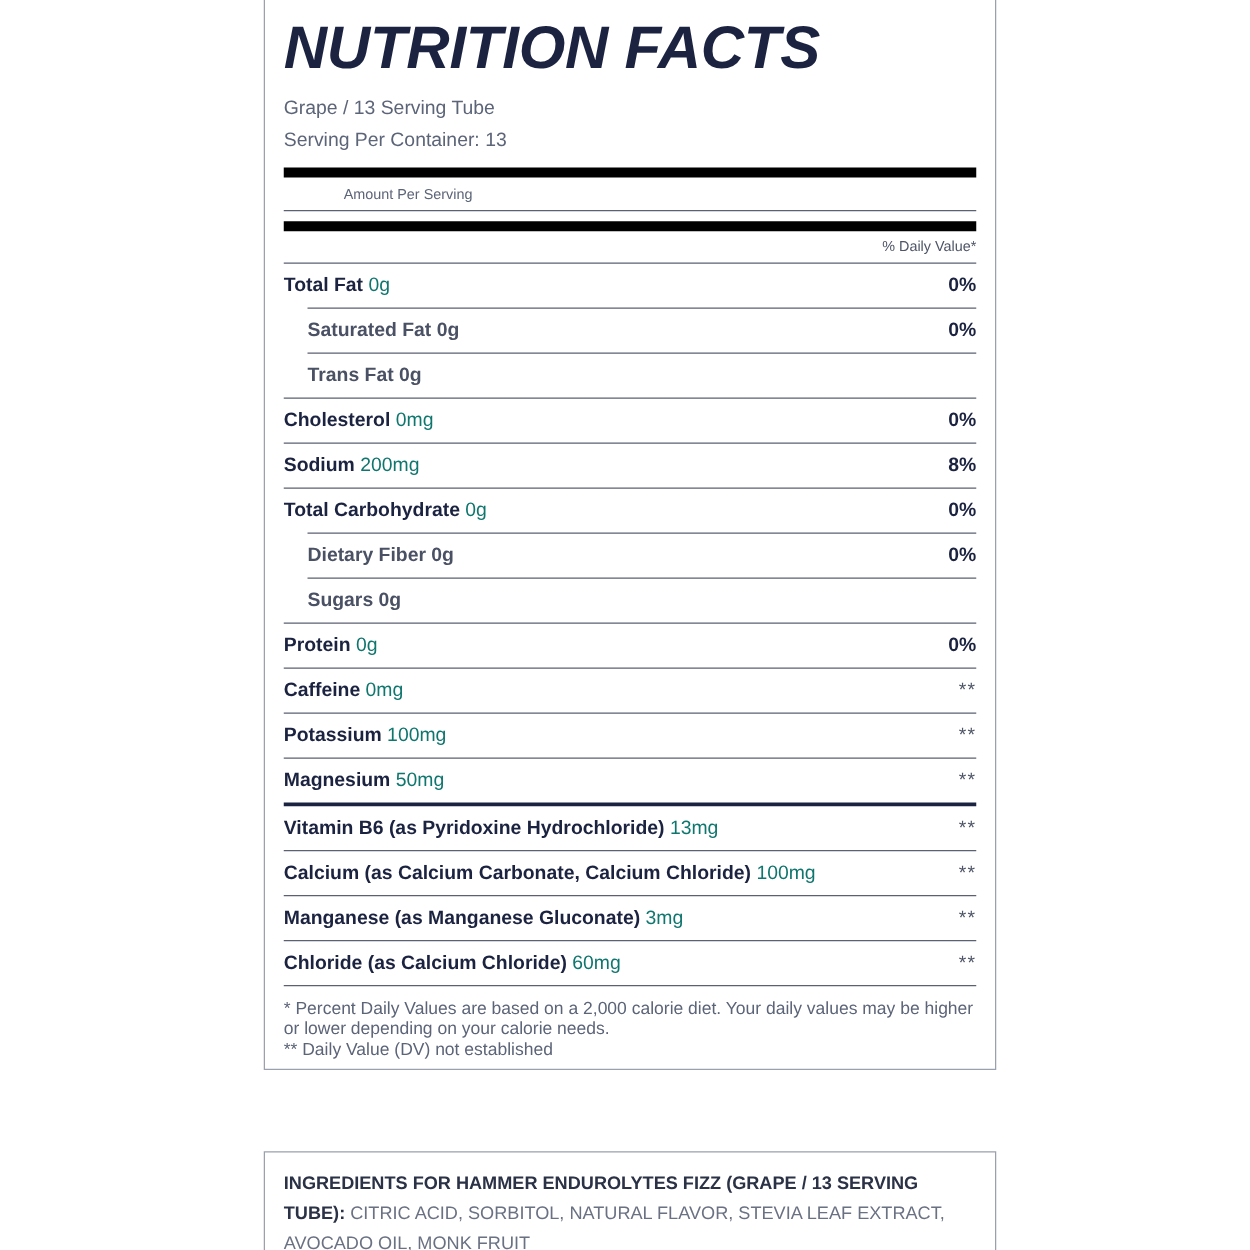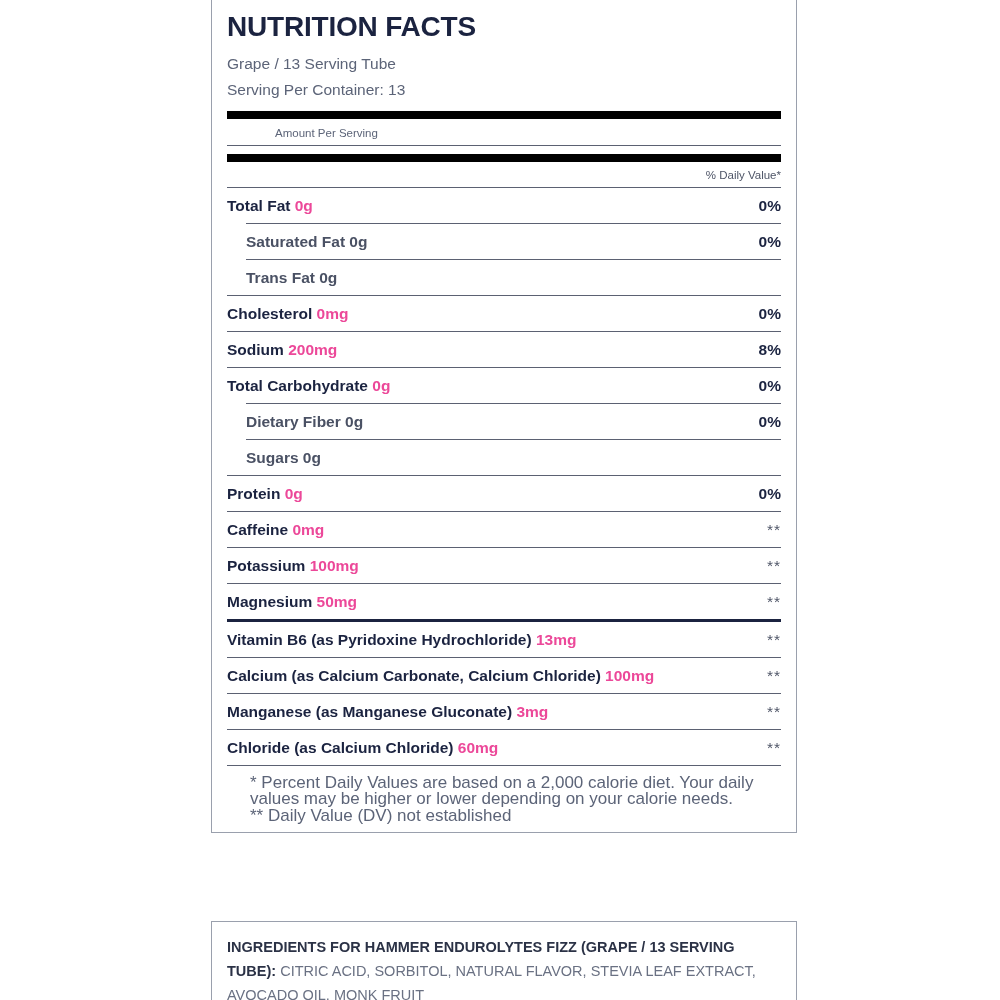--- a/index.html
+++ b/index.html
@@ -18,22 +18,23 @@
     position: absolute;
     left: 211px; top: -10px;
     width: 586px;
     box-sizing: border-box;
     border: 1px solid #9aa0ad;
     background: #fff;
     padding: 10px 15px 8px 15px;
   }
 
   .nf-title {
-    font-size: 28px;
+    font-size: 48px;
     font-weight: 700;
+    font-style: italic;
     color: #1b2340;
     letter-spacing: -0.2px;
     line-height: 1.15;
     margin: 10px 0 8px 0;
     white-space: nowrap;
   }
 
   .serving-line {
     font-size: 15.5px;
     color: #5c6478;
@@ -79,43 +80,42 @@
   .nrow {
     display: flex;
     align-items: baseline;
     justify-content: space-between;
     font-size: 15.5px;
     line-height: 19px;
     padding: 8px 0 8px 0;
   }
   .nrow .label { color: #1b2340; }
   .nrow .label b { font-weight: 700; }
-  .nrow .label .amt { color: #ec4899; font-weight: 700; }
+  .nrow .label .amt { color: #0f766e; font-weight: 400; }
   .nrow .dv {
     color: #1b2340;
     font-weight: 700;
     white-space: nowrap;
     padding-left: 10px;
   }
   .nrow .dv.stars {
     font-weight: 400;
     color: #4e5567;
     letter-spacing: 1px;
   }
   .nrow.sub { padding-left: 19px; }
   .nrow.sub .label { color: #4a5164; font-weight: 700; }
 
   .rule.indent { margin-left: 19px; }
 
   .footnote {
-    font-size: 17px;
+    font-size: 14px;
     color: #5c6478;
     line-height: 16.5px;
     padding-top: 9px;
-    margin-left: 23px;
   }
   .footnote p { margin: 0; }
 
   
   .ing-panel {
     position: absolute;
     left: 211px; top: 921px;
     width: 586px;
     box-sizing: border-box;
     border: 1px solid #9aa0ad;

